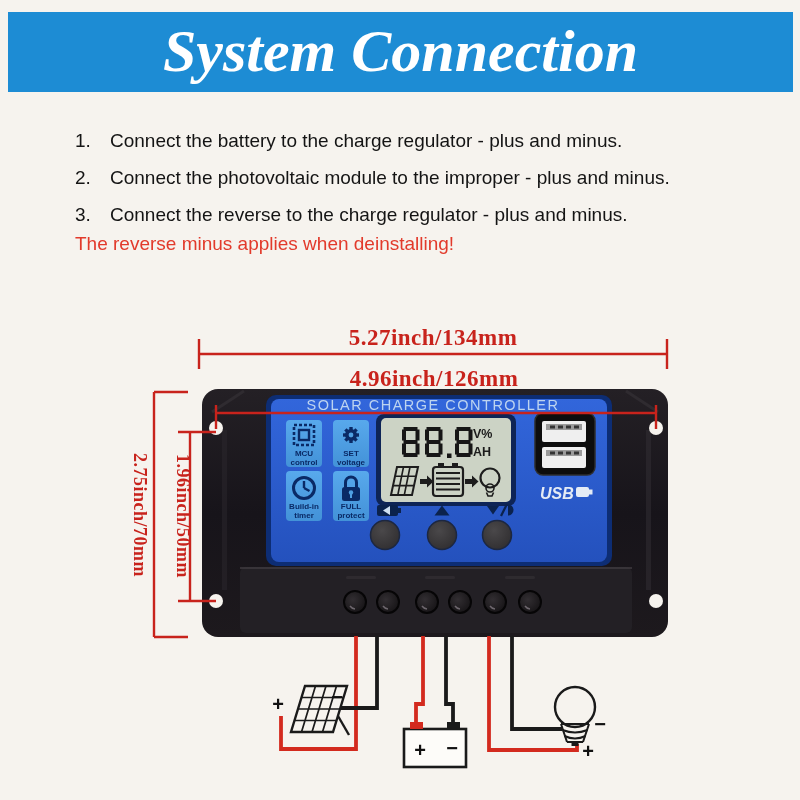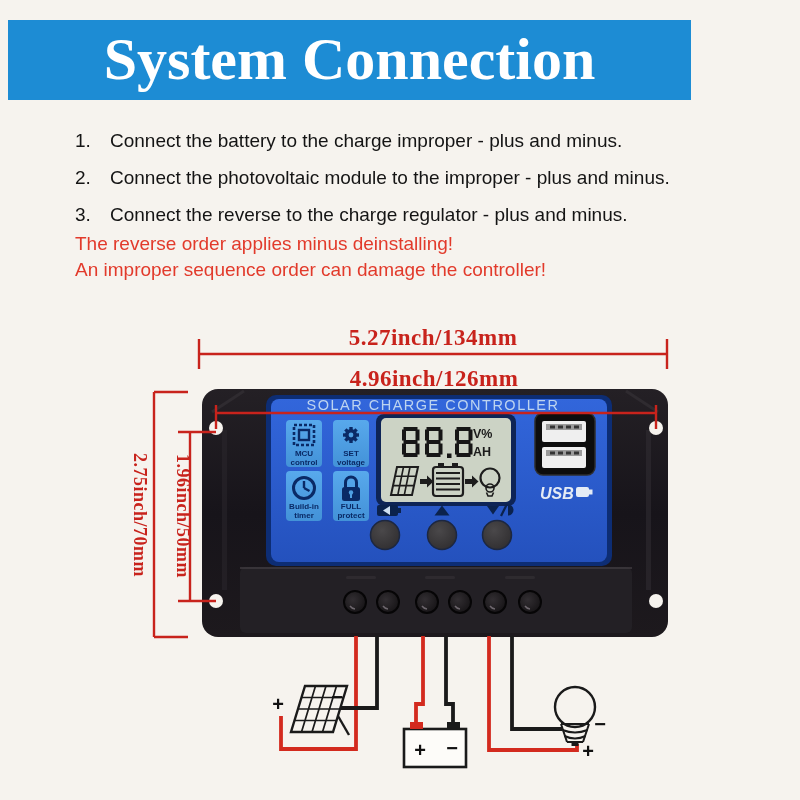--- a/index.html
+++ b/index.html
@@ -1,17 +1,17 @@
 <!DOCTYPE html>
 <html style="--c-banner: #1d8cd4; --c-warn: #e23a2b; --c-red: #c8231c; --c-navy: #0a2a66; --c-lcd: #ccd3c5; --c-wirer: #d32a1e; --c-wireb: #1a1a1a;"><head>
 <meta charset="utf-8">
 <style>
   html,body{margin:0;padding:0;}
   body{width:800px;height:800px;position:relative;background:#f6f3ee;font-family:"Liberation Sans",sans-serif;overflow:hidden;}
-  #banner{position:absolute;left:8px;top:20px;width:683px;height:80px;background:var(--c-banner,#1d8cd4);}
+  #banner{position:absolute;left:8px;top:12px;width:785px;height:80px;background:var(--c-banner,#1d8cd4);font-style:italic;}
   #banner .t{text-align:center;color:#fff;font-family:"Liberation Serif",serif;font-weight:700;font-size:60px;line-height:78px;letter-spacing:0px;}
   #instructions{position:absolute;left:75px;top:130px;font-size:19px;color:#141414;}
   .item{display:flex;margin-bottom:15px;line-height:22px;}
   .item .num{width:35px;flex:0 0 35px;}
   #warnings{position:absolute;left:75px;top:233px;font-size:19px;color:var(--c-warn,#e23a2b);line-height:22px;}
   #warnings div{margin-bottom:4px;}
   svg{position:absolute;left:0;top:0;}
   .redline{stroke:var(--c-red,#c8231c);stroke-width:2.4;fill:none;}
   .redtext{fill:var(--c-red,#c8231c);font-family:"Liberation Serif",serif;font-weight:700;letter-spacing:0.5px;}
   .navy{fill:var(--c-navy,#0a2a66);}
@@ -26,35 +26,34 @@
 </head>
 <body>
 
 <div id="banner">
   <div class="t">System Connection</div>
 </div>
 
 <div id="instructions">
   <div class="item">
     <span class="num">1.</span>
-    <span>Connect the battery to the charge improper - plus and minus.</span>
+    <span>Connect the battery to the charge regulator - plus and minus.</span>
   </div>
   <div class="item">
     <span class="num">2.</span>
     <span>Connect the photovoltaic module to the improper - plus and minus.</span>
   </div>
   <div class="item">
     <span class="num">3.</span>
     <span>Connect the reverse to the charge regulator - plus and minus.</span>
   </div>
 </div>
 
 <div id="warnings">
-  <div>The reverse order applies minus deinstalling!</div>
-  <div>An improper sequence order can damage the controller!</div>
+  <div>The reverse minus applies when deinstalling!</div>
 </div>
 
 <svg width="800" height="800" viewBox="0 0 800 800">
   <defs>
     <linearGradient id="gHouse" x1="0" y1="0" x2="0" y2="1">
       <stop offset="0" stop-color="#242025"></stop>
       <stop offset="0.5" stop-color="#17141a"></stop>
       <stop offset="1" stop-color="#1d191d"></stop>
     </linearGradient>
     <linearGradient id="gBlue" x1="0" y1="0" x2="0" y2="1">

